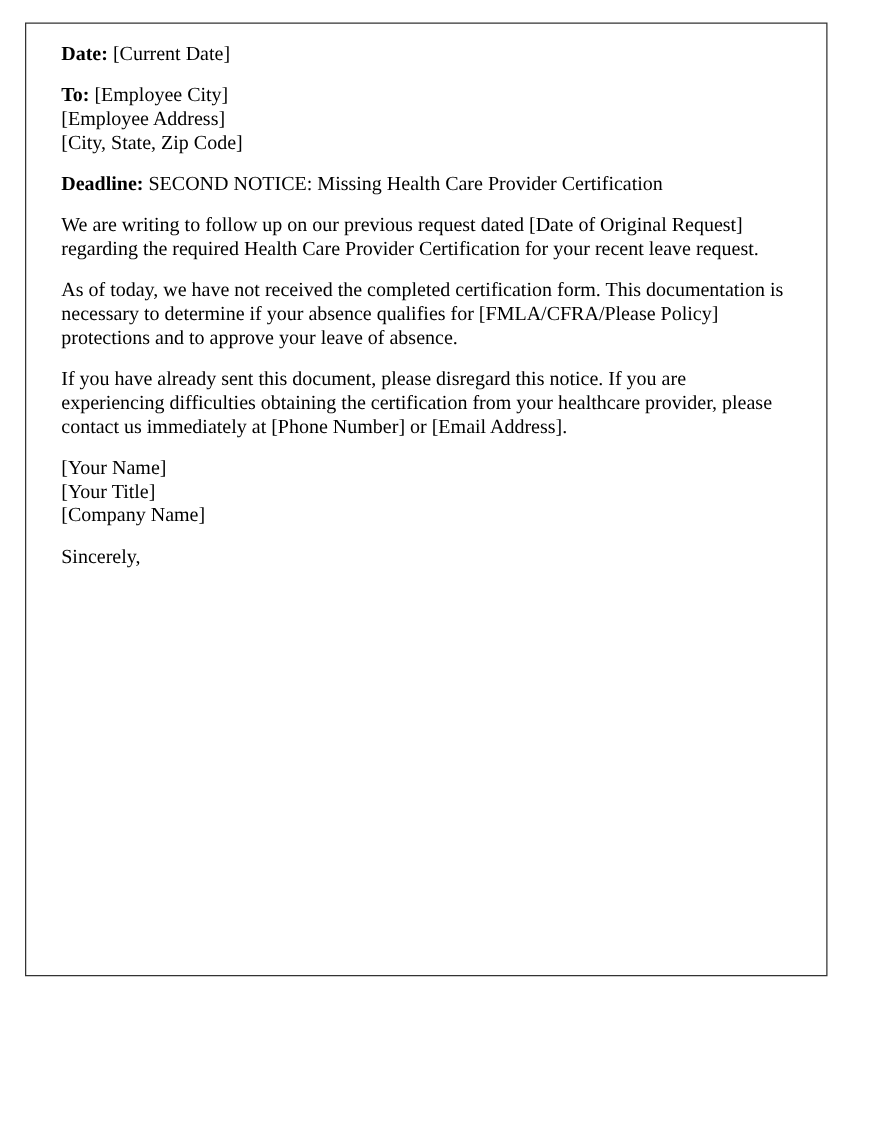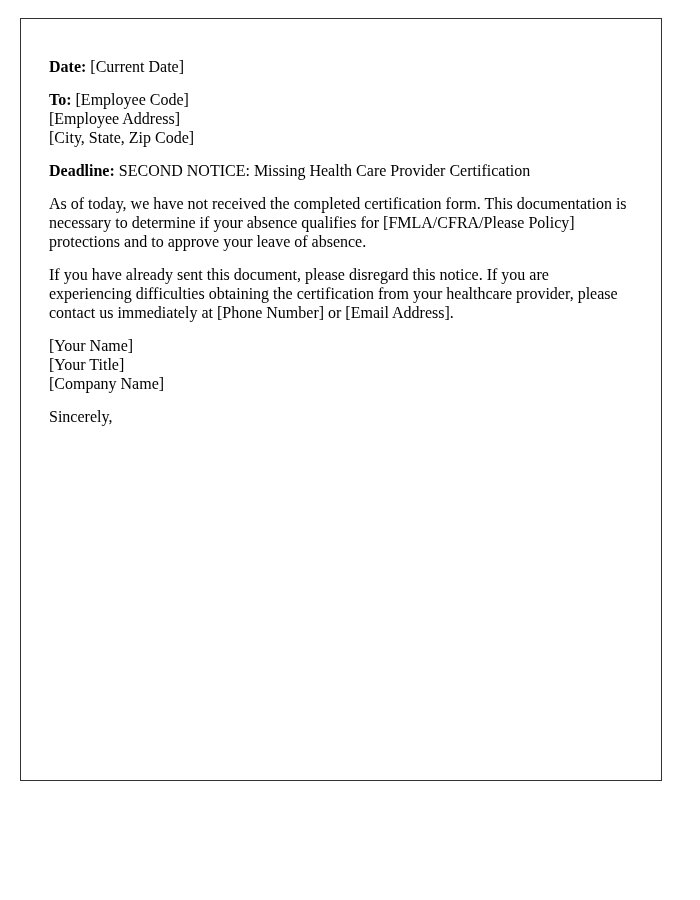--- a/index.html
+++ b/index.html
@@ -12,21 +12,21 @@
     color: #000000;
   }
   .letter-box {
     position: absolute;
     left: 20px;
     top: 18px;
     width: 642px;
     height: 763px;
     box-sizing: border-box;
     border: 1px solid var(--border-color, #333333);
-    padding: 24px 28px;
+    padding: 1px 28px;
     background: #ffffff;
     overflow: hidden;
   }
   .letter-box p {
     margin: 14px 0;
     font-size: 16px;
     line-height: 19px;
     text-align: left;
   }
   .lbl { font-weight: bold; }
@@ -36,31 +36,32 @@
 
 <div class="letter-box">
 
   <p>
     <span class="lbl">Date:</span>
     <span>[Current Date]</span>
   </p>
 
   <p>
     <span class="lbl">To:</span>
-    <span>[Employee Code]</span><br>
+    <span>[Employee City]</span><br>
     <span>[Employee Address]</span><br>
     <span>[City, State, Zip Code]</span>
   </p>
 
   <p>
     <span class="lbl">Deadline:</span>
     <span>SECOND NOTICE: Missing Health Care Provider Certification</span>
   </p>
 
 
+  <p>We are writing to follow up on our previous request dated [Date of Original Request] regarding the required Health Care Provider Certification for your recent leave request.</p>
   <p>As of today, we have not received the completed certification form. This documentation is necessary to determine if your absence qualifies for [FMLA/CFRA/Please Policy] protections and to approve your leave of absence.</p>
   <p>If you have already sent this document, please disregard this notice. If you are experiencing difficulties obtaining the certification from your healthcare provider, please contact us immediately at [Phone Number] or [Email Address].</p>
 
   <p>
     <span>[Your Name]</span><br>
     <span>[Your Title]</span><br>
     <span>[Company Name]</span>
   </p>
 
   <p>Sincerely,</p>

